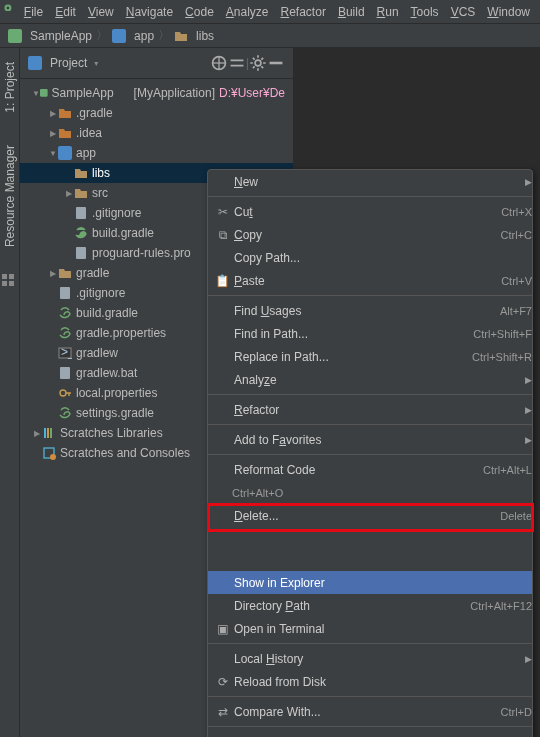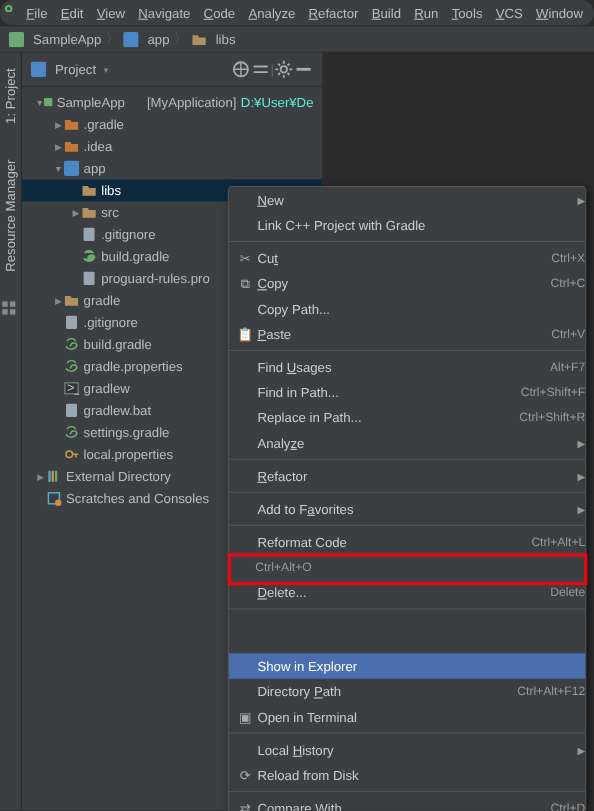--- a/index.html
+++ b/index.html
@@ -1,17 +1,17 @@
 <!DOCTYPE html>
 <html><head>
 <meta charset="utf-8">
 <style>
   * { margin: 0; padding: 0; box-sizing: border-box; font-family: "Segoe UI", Arial, sans-serif; font-size: 12px; }
   body { background: #2b2b2b; color: #bbbbbb; width: 540px; height: 737px; overflow: hidden; position: relative; }
-  .menubar { display: flex; align-items: center; background: #3c3f41; height: 24px; border-bottom: 1px solid #2b2b2b; padding: 4px 4px; border-radius: 12px; }
+  .menubar { display: flex; align-items: center; background: #3c3f41; height: 24px; border-bottom: 1px solid #2b2b2b; padding: 4px 4px; }
   .menubar .logo { width: 16px; height: 16px; margin-right: 6px; }
   .menubar .m { padding: 0 6px; color: #bbbbbb; cursor: default; }
   .menubar .m u { text-decoration: underline; }
   .breadcrumb { display: flex; align-items: center; background: #3c3f41; height: 24px; padding: 0 8px; border-bottom: 1px solid #292b2d; gap: 4px; }
   .breadcrumb .sep { color: #666; }
   .crumb { display: inline-flex; align-items: center; gap: 4px; }
   .main { display: flex; height: calc(737px - 48px); }
   .vtabs { width: 20px; background: #3c3f41; border-right: 1px solid #2b2b2b; display: flex; flex-direction: column; align-items: center; padding-top: 8px; gap: 20px; }
   .vtab { writing-mode: vertical-rl; transform: rotate(180deg); color: #bbbbbb; font-size: 11px; padding: 6px 0; display: flex; align-items: center; gap: 4px; cursor: default; }
   .panel { width: 274px; background: #3c3f41; border-right: 1px solid #292b2d; display: flex; flex-direction: column; }
@@ -19,21 +19,21 @@
   .panel-title { display: inline-flex; align-items: center; gap: 4px; flex: 1; }
   .toolbtn { width: 18px; height: 18px; display: inline-flex; align-items: center; justify-content: center; color: #aaa; }
   .tree { padding: 4px 0; overflow: auto; }
   .node { display: flex; align-items: center; height: 20px; padding-right: 8px; color: #bbbbbb; white-space: nowrap; }
   .node.selected { background: #0d293e; color: #fff; }
   .arrow { width: 10px; display: inline-block; text-align: center; color: #888; font-size: 8px; }
   .depth0 { padding-left: 12px; }
   .depth1 { padding-left: 28px; }
   .depth2 { padding-left: 44px; }
   .icon { width: 14px; height: 14px; display: inline-flex; align-items: center; justify-content: center; margin-right: 4px; }
-  .dim { color: #5eead4; margin-left: 4px; }
+  .dim { color: #f9a8d4; margin-left: 4px; }
   .editor { flex: 1; background: #2b2b2b; }
   .ctx { position: absolute; left: 207px; top: 169px; width: 326px; background: #3c3f41; border: 1px solid #555; box-shadow: 2px 2px 6px rgba(0,0,0,.5); border-top-left-radius: 4px; border-top-right-radius: 4px; }
   .ctx .item { display: flex; align-items: center; height: 23px; padding: 0 0 0 6px; color: #ccc; cursor: default; }
   .ctx .item .ci { width: 18px; display: inline-flex; justify-content: center; color: #aaa; }
   .ctx .item .lbl { flex: 1; padding-left: 2px; }
   .ctx .item .lbl u { text-decoration: underline; }
   .ctx .item .sc { color: #999; font-size: 11px; }
   .ctx .item .ar { color: #999; font-size: 9px; }
   .ctx .item.hl { background: #4b6eaf; color: #fff; margin-top: 40px; }
   .ctx .sepln { height: 1px; background: #555; margin: 3px 0; }
@@ -291,45 +291,45 @@
             <svg viewBox="0 0 14 14">
               <rect x="2" y="1" width="10" height="12" class="col-file" rx="1"></rect>
             </svg>
           </span>
           <span>gradlew.bat</span>
         </div>
       <div class="node depth1">
           <span class="arrow"></span>
           <span class="icon">
             <svg viewBox="0 0 14 14">
-              <path d="M2 9c3 4 8 3 10-1-1-4-6-2-6 1M3 4c2-3 6-3 8 0" fill="none" stroke="#6fa86f" stroke-width="1.4"></path>
-            </svg>
-          </span>
-          <span>settings.gradle</span>
-        </div>
-      <div class="node depth1">
-          <span class="arrow"></span>
-          <span class="icon">
-            <svg viewBox="0 0 14 14">
               <circle cx="5" cy="7" r="3" fill="none" stroke="#c69a4e" stroke-width="1.4"></circle>
               <path d="M8 7h5M11 7v3" stroke="#c69a4e" stroke-width="1.4"></path>
             </svg>
           </span>
           <span>local.properties</span>
+        </div>
+      <div class="node depth1">
+          <span class="arrow"></span>
+          <span class="icon">
+            <svg viewBox="0 0 14 14">
+              <path d="M2 9c3 4 8 3 10-1-1-4-6-2-6 1M3 4c2-3 6-3 8 0" fill="none" stroke="#6fa86f" stroke-width="1.4"></path>
+            </svg>
+          </span>
+          <span>settings.gradle</span>
         </div>
       <div class="node depth0">
           <span class="arrow">▶</span>
           <span class="icon">
             <svg viewBox="0 0 14 14">
               <rect x="2" y="2" width="2" height="10" class="col-lib"></rect>
               <rect x="5" y="2" width="2" height="10" fill="#c69a4e"></rect>
               <rect x="8" y="2" width="2" height="10" fill="#6fa86f"></rect>
             </svg>
           </span>
-          <span>External Directory</span>
+          <span>Scratches Libraries</span>
         </div>
       <div class="node depth0">
           <span class="arrow"></span>
           <span class="icon">
             <svg viewBox="0 0 14 14">
               <rect x="2" y="2" width="10" height="10" fill="none" stroke="#4fb3d3" stroke-width="1.3"></rect>
               <circle cx="11" cy="11" r="3" fill="#d28b3f"></circle>
             </svg>
           </span>
           <span>Scratches and Consoles</span>
@@ -338,24 +338,20 @@
   </div>
   <div class="editor"></div>
 </div>
 
 <div class="ctx">
   <div class="item">
       <span class="ci"></span>
       <span class="lbl"><u>N</u>ew</span>
       <span class="ar">▶</span>
     </div>
-  <div class="item">
-      <span class="ci"></span>
-      <span class="lbl">Link C++ Project with Gradle</span>
-    </div>
   <div class="sepln"></div>
   <div class="item">
       <span class="ci">✂</span>
       <span class="lbl">Cu<u>t</u></span>
       <span class="sc">Ctrl+X</span>
     </div>
   <div class="item">
       <span class="ci">⧉</span>
       <span class="lbl"><u>C</u>opy</span>
       <span class="sc">Ctrl+C</span>

